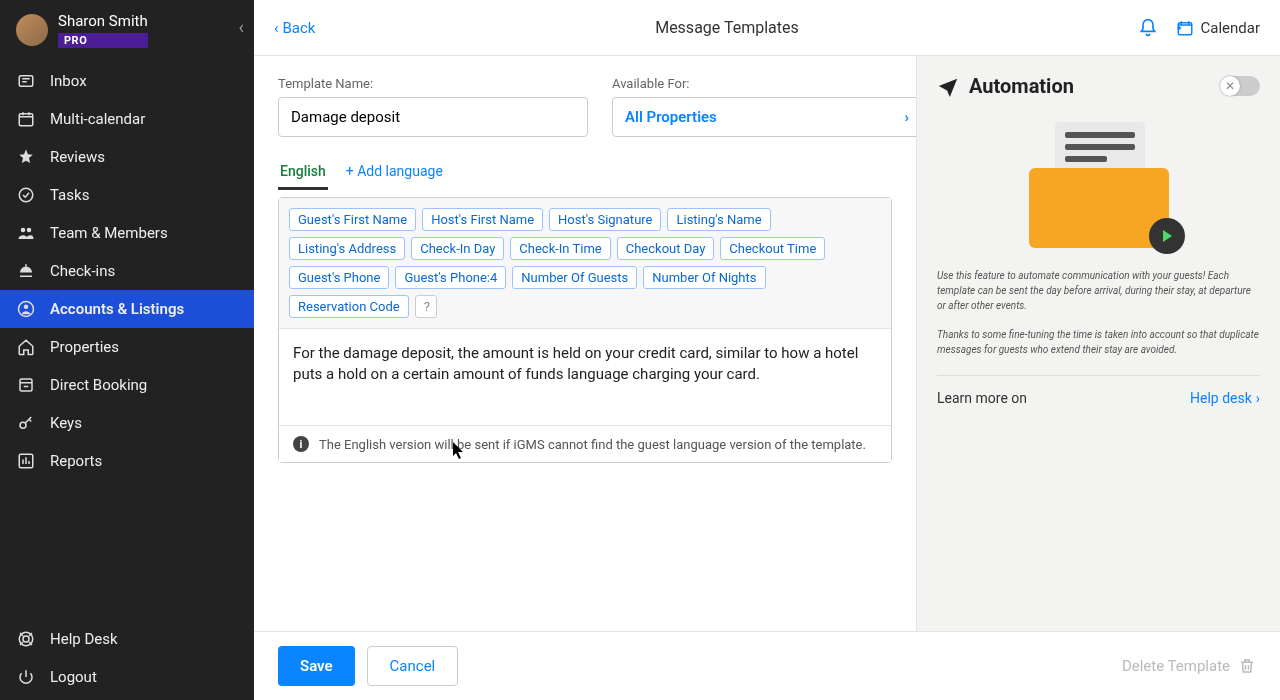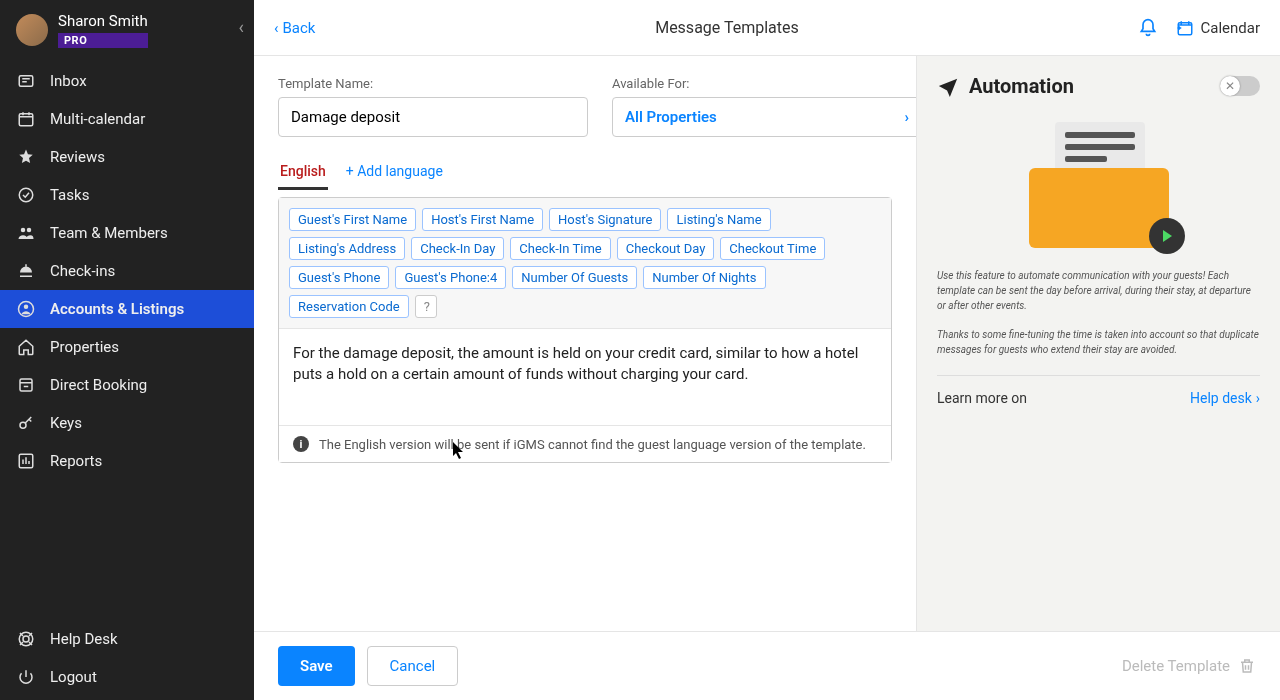--- a/index.html
+++ b/index.html
@@ -30,21 +30,21 @@
 .content-row { flex:1; display:flex; min-height:0; }
 .editor { flex:1; padding:20px 24px 0; display:flex; flex-direction:column; min-width:0; }
 .form-row { display:flex; gap:24px; }
 .field { display:flex; flex-direction:column; }
 .field-label { font-size:13px; color:#666; margin-bottom:6px; }
 .text-input { border:1px solid #ccc; border-radius:4px; height:40px; padding:0 12px; font-size:15px; width:310px; }
 .select-input { border:1px solid #ccc; border-radius:4px; height:40px; padding:0 12px; font-size:15px; width:310px; display:flex; align-items:center; justify-content:space-between; color:#0a84ff; cursor:pointer; font-weight:600; }
 .select-input .chev { color:#0a84ff; font-weight:700; }
 
 .lang-tabs { display:flex; gap:16px; margin-top:20px; border-bottom:1px solid transparent; }
-.lang-tab { padding:6px 2px 8px; color:#b91c1c; font-size:14px; cursor:pointer; }
+.lang-tab { padding:6px 2px 8px; color:#15803d; font-size:14px; cursor:pointer; }
 .lang-tab.active { border-bottom:3px solid #333; font-weight:500; }
 .add-lang { color:#0a84ff; font-size:14px; cursor:pointer; padding:6px 2px 8px; }
 
 .editor-box { border:1px solid #ccc; border-radius:4px; margin-top:6px; }
 .tokens { background:#f7f7f7; border-bottom:1px solid #e5e5e5; padding:10px; display:flex; flex-wrap:wrap; gap:6px; }
 .token { border:1px solid #9bc3ff; color:#0a6ad0; background:#fff; border-radius:3px; padding:3px 8px; font-size:13px; cursor:pointer; white-space:nowrap; }
 .token.help { width:22px; text-align:center; color:#888; border-color:#ccc; }
 .msg-body { padding:14px 14px 20px; font-size:15px; color:#222; min-height:96px; line-height:1.4; outline:none; }
 .fallback-bar { border-top:1px solid #e5e5e5; padding:10px 14px; color:#555; font-size:13px; display:flex; align-items:center; gap:10px; background:#fff; }
 .info-icon { width:16px; height:16px; border-radius:50%; background:#444; color:#fff; font-size:11px; display:inline-flex; align-items:center; justify-content:center; font-weight:700; flex-shrink:0; }
@@ -268,21 +268,21 @@
             <span class="token">Check-In Time</span>
             <span class="token">Checkout Day</span>
             <span class="token">Checkout Time</span>
             <span class="token">Guest's Phone</span>
             <span class="token">Guest's Phone:4</span>
             <span class="token">Number Of Guests</span>
             <span class="token">Number Of Nights</span>
             <span class="token">Reservation Code</span>
             <span class="token help">?</span>
           </div>
-        <div class="msg-body" contenteditable="true" style="">For the damage deposit, the amount is held on your credit card, similar to how a hotel puts a hold on a certain amount of funds without charging your card.</div>
+        <div class="msg-body" contenteditable="true" style="">For the damage deposit, the amount is held on your credit card, similar to how a hotel puts a hold on a certain amount of funds language charging your card.</div>
         <div class="fallback-bar">
           <span class="info-icon">i</span>
           <span>The English version will be sent if iGMS cannot find the guest language version of the template.</span>
         </div>
       </div>
 
       <div style="flex:1"></div>
     </div>
 
     <div class="right-panel">

